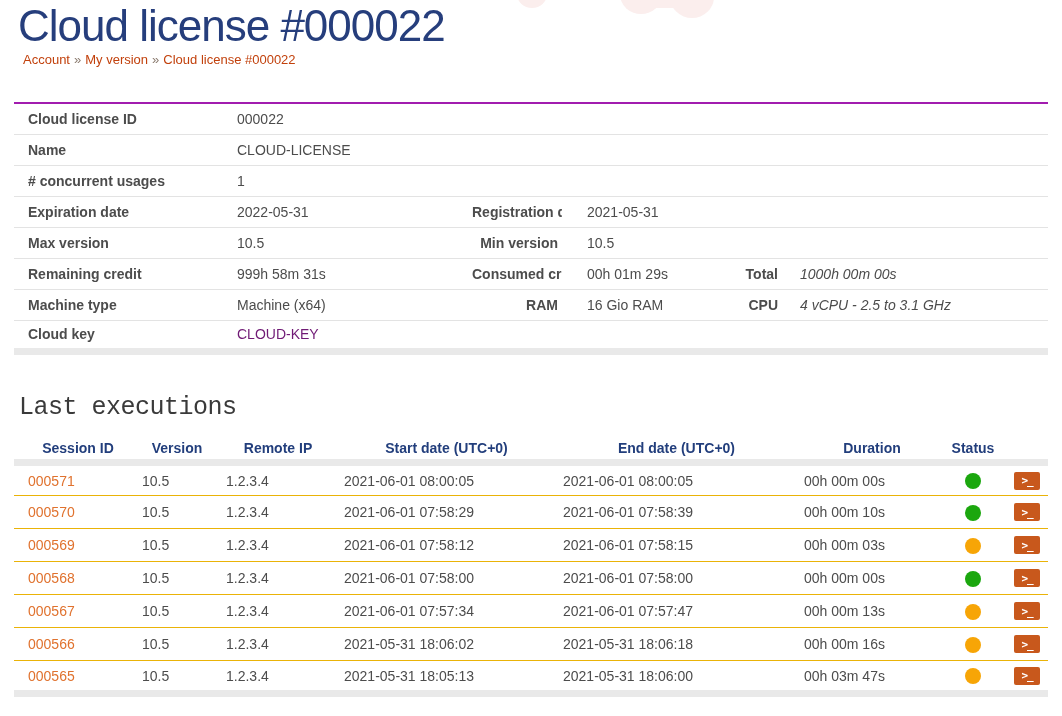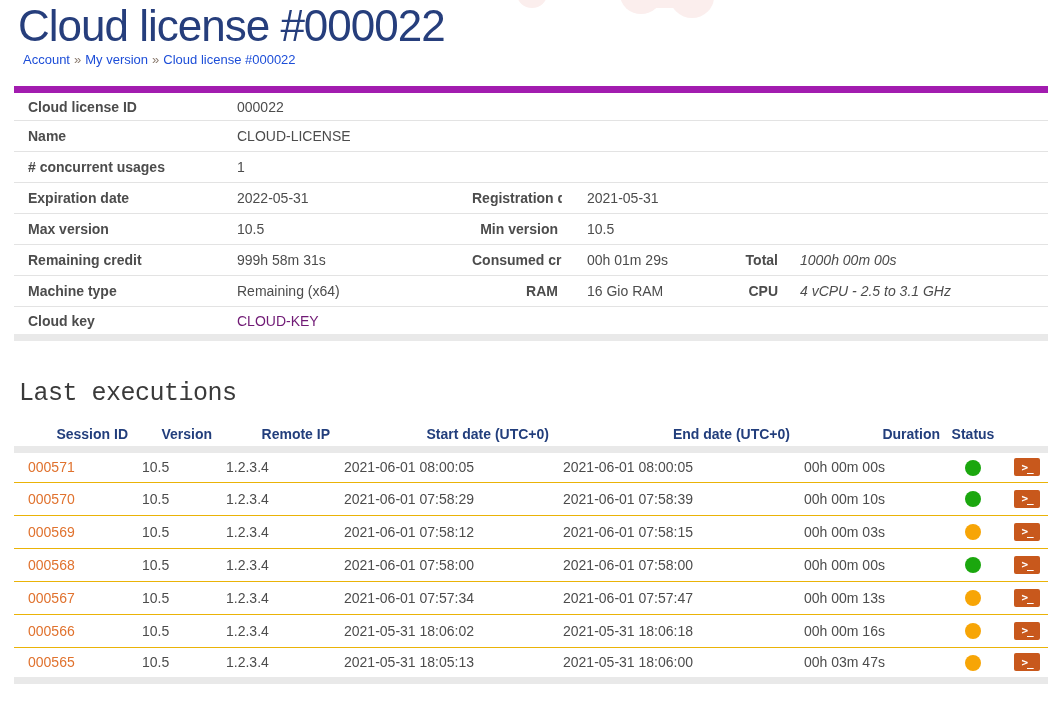--- a/index.html
+++ b/index.html
@@ -12,43 +12,43 @@
   .cloud-deco .c1 { left: 517px; top: -20px; width: 30px; height: 28px; }
   .cloud-deco .c2 { left: 620px; top: -26px; width: 42px; height: 40px; }
   .cloud-deco .c3 { left: 670px; top: -24px; width: 44px; height: 42px; }
   .cloud-deco .bar { position: absolute; left: 640px; top: -8px; width: 56px; height: 16px;
     background: #fbeeed; border-radius: 8px; }
 
   h1.page-title { margin: 2px 0 0 18px; font-size: 44px; line-height: 48px; font-weight: 300;
     letter-spacing: -1px; color: #263e7c; }
 
   .breadcrumb { margin: 2px 0 0 23px; font-size: 13px; color: #e0722e; }
-  .breadcrumb a { color: #1d4ed8; text-decoration: none; cursor: pointer; }
+  .breadcrumb a { color: #c2410c; text-decoration: none; cursor: pointer; }
   .breadcrumb .sep { color: #8a7a6e; margin: 0 4px; }
 
   table { border-collapse: collapse; table-layout: fixed; width: 1034px; margin-left: 14px; }
 
   
-  table.details { margin-top: 19px; border-top: 7px solid #a21caf; border-bottom: 7px solid #e9e9e9; }
+  table.details { margin-top: 35px; border-top: 2px solid #a21caf; border-bottom: 7px solid #e9e9e9; }
   table.details td { height: 31px; vertical-align: middle; font-size: 14px; color: #4c4c4c;
     white-space: nowrap; overflow: hidden; }
   table.details tr + tr td { border-top: 1px solid #e3e3e3; }
   td.lbl { font-size: 13px; font-weight: bold; color: #223e7c; padding-left: 14px; }
   td.lbl2 { font-size: 13px; font-weight: bold; color: #223e7c; text-align: right; padding-right: 4px; }
   td.lbl3 { font-size: 13px; font-weight: bold; color: #223e7c; text-align: right; padding-right: 14px; }
   td.val  { padding-left: 0; }
   td.val2 { padding-left: 25px; }
   td.val3 { padding-left: 8px; font-style: italic; }
   a.link { color: #701a75; text-decoration: none; cursor: pointer; }
 
   
   h2.section-title { margin: 36px 0 12px 19px; font-size: 25px; line-height: 34px; font-weight: 300;
     letter-spacing: -0.5px; color: #3a3a3a; font-family: Liberation Mono, monospace; }
 
-  table.execs thead th { height: 26px; vertical-align: middle; text-align: right; font-size: 14px;
+  table.execs thead th { height: 26px; vertical-align: middle; text-align: center; font-size: 14px;
     font-weight: bold; color: #223e7c; padding-left: 14px; border-bottom: 7px solid #e9e9e9;
     white-space: nowrap; }
   table.execs thead th.center { text-align: center; padding-left: 0; }
   table.execs { border-bottom: 7px solid #e9e9e9; }
   table.execs tbody td { height: 33px; vertical-align: middle; font-size: 14px; color: #4c4c4c;
     padding-left: 14px; white-space: nowrap; overflow: hidden; }
   table.execs tbody tr + tr td { border-top: 1px solid #eab308; }
   table.execs td.center { text-align: center; padding-left: 0; }
   table.execs a.sid { color: #e0722e; text-decoration: none; cursor: pointer; }
 
@@ -114,21 +114,21 @@
     <tr>
       <td class="lbl">Remaining credit</td>
       <td class="val">999h 58m 31s</td>
       <td class="lbl2">Consumed credit</td>
       <td class="val2">00h 01m 29s</td>
       <td class="lbl3">Total</td>
       <td class="val3">1000h 00m 00s</td>
     </tr>
     <tr>
       <td class="lbl">Machine type</td>
-      <td class="val">Remaining (x64)</td>
+      <td class="val">Machine (x64)</td>
       <td class="lbl2">RAM</td>
       <td class="val2">16 Gio RAM</td>
       <td class="lbl3">CPU</td>
       <td class="val3">4 vCPU - 2.5 to 3.1 GHz</td>
     </tr>
     <tr>
       <td class="lbl">Cloud key</td>
       <td class="val" colspan="5">
         <a class="link">CLOUD-KEY</a>
       </td>

